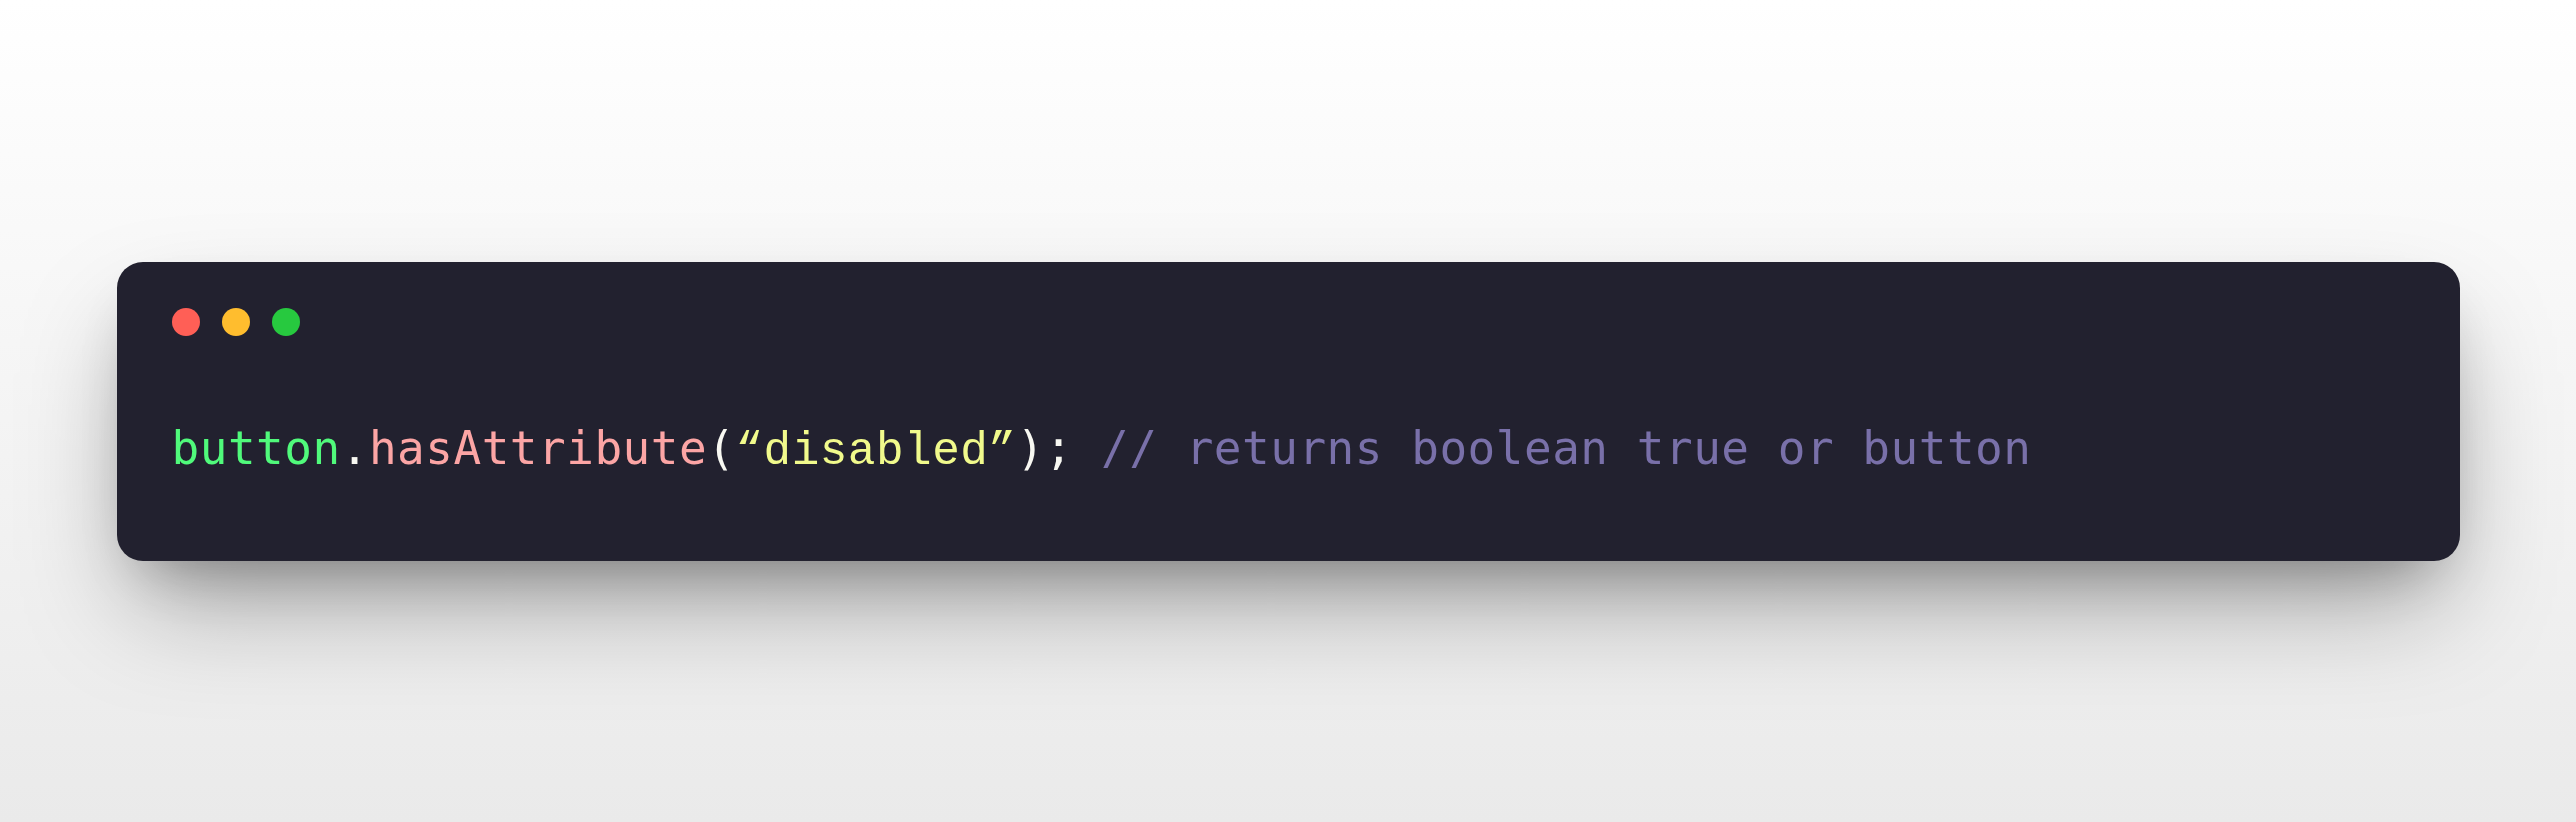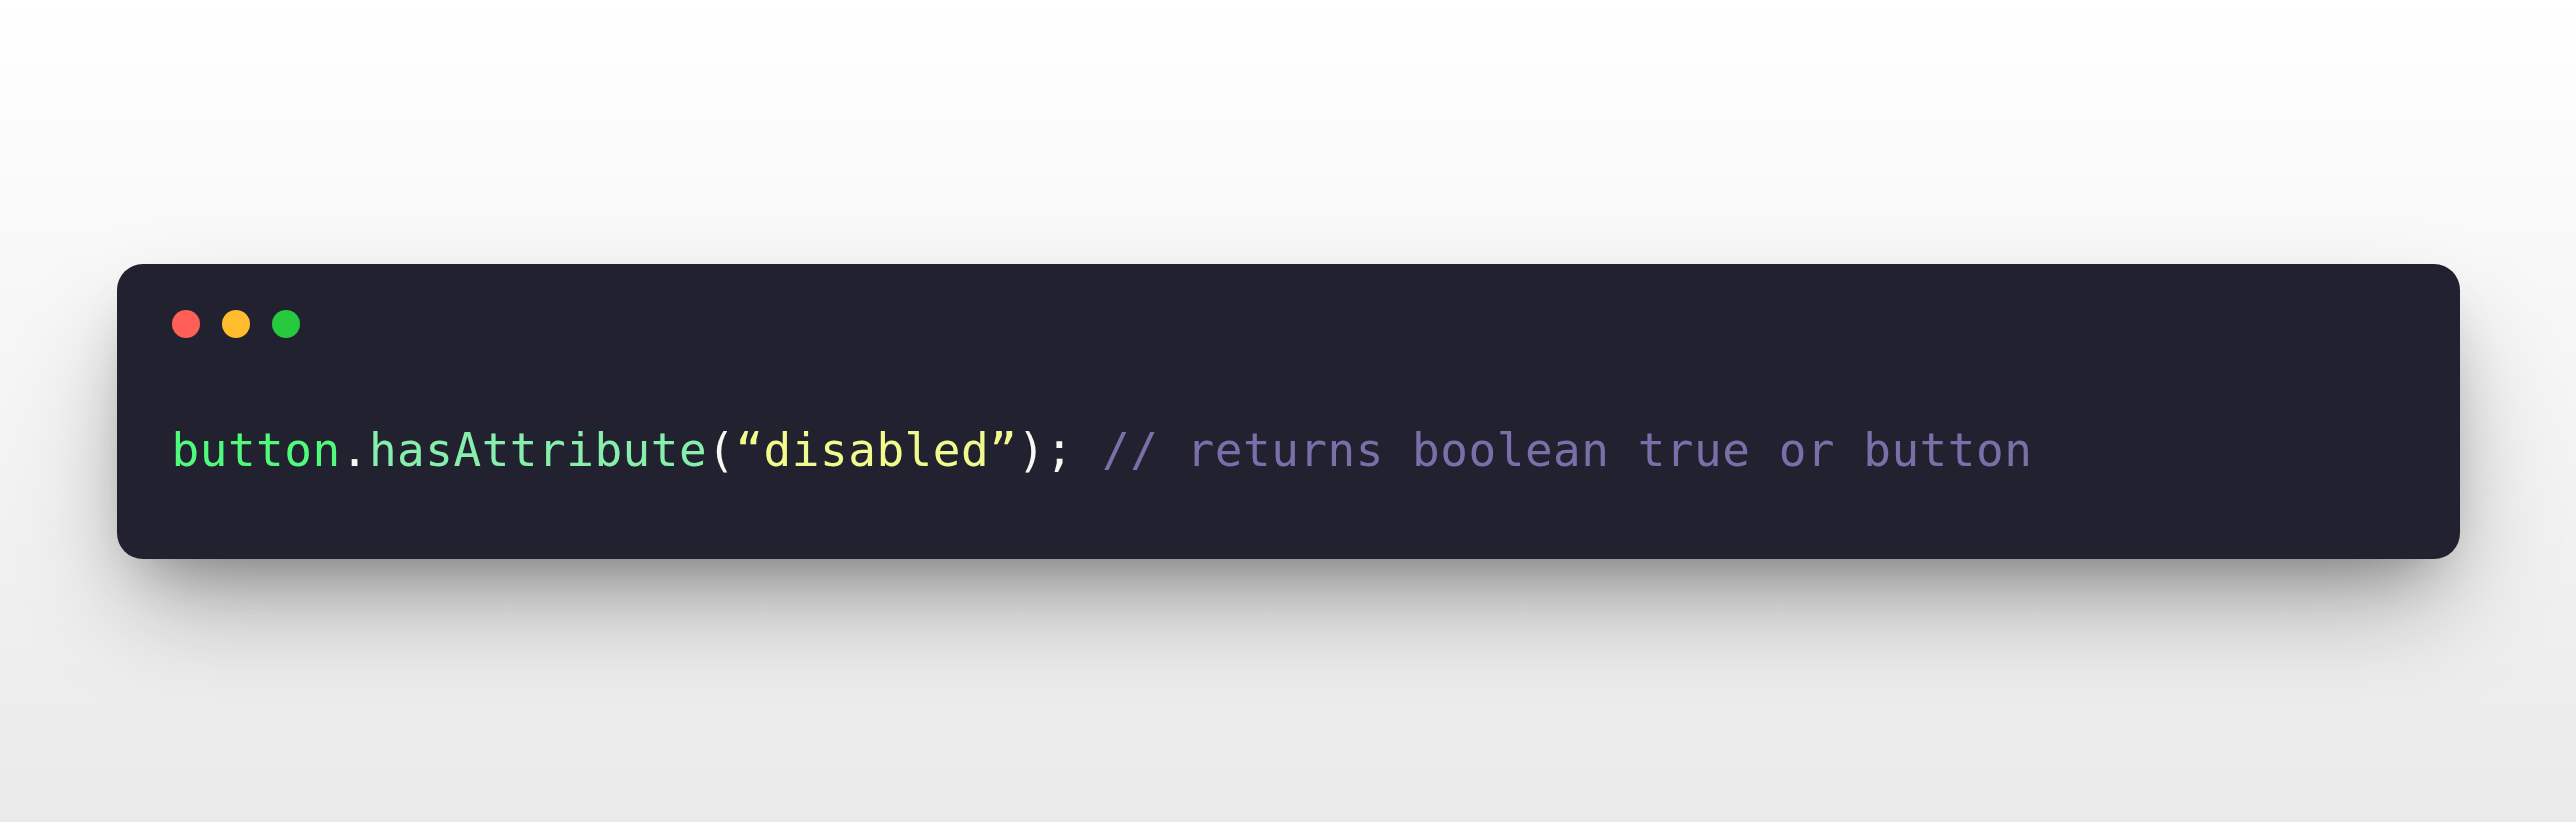--- a/index.html
+++ b/index.html
@@ -38,22 +38,22 @@
     .tl-green { background: #27c93f; }
     .code-line {
       font-size: 46px;
       line-height: 1.5;
       white-space: pre;
       font-weight: 500;
       letter-spacing: 0.5px;
     }
     .tok-identifier { color: #50fa7b; }
     .tok-punct { color: #f8f8f2; }
-    .tok-method { color: #86efac; }
-    .tok-string { color: #f1fa8c; }
+    .tok-method { color: #fca5a5; }
+    .tok-string { color: #f1fa8c; font-family: Liberation Mono, monospace; }
     .tok-comment { color: #7970a9; }
   </style>
 </head>
 <body>
 
 <div class="code-window">
   <div class="traffic-lights">
     <div class="traffic-light tl-red"></div>
     <div class="traffic-light tl-yellow"></div>
     <div class="traffic-light tl-green"></div>

